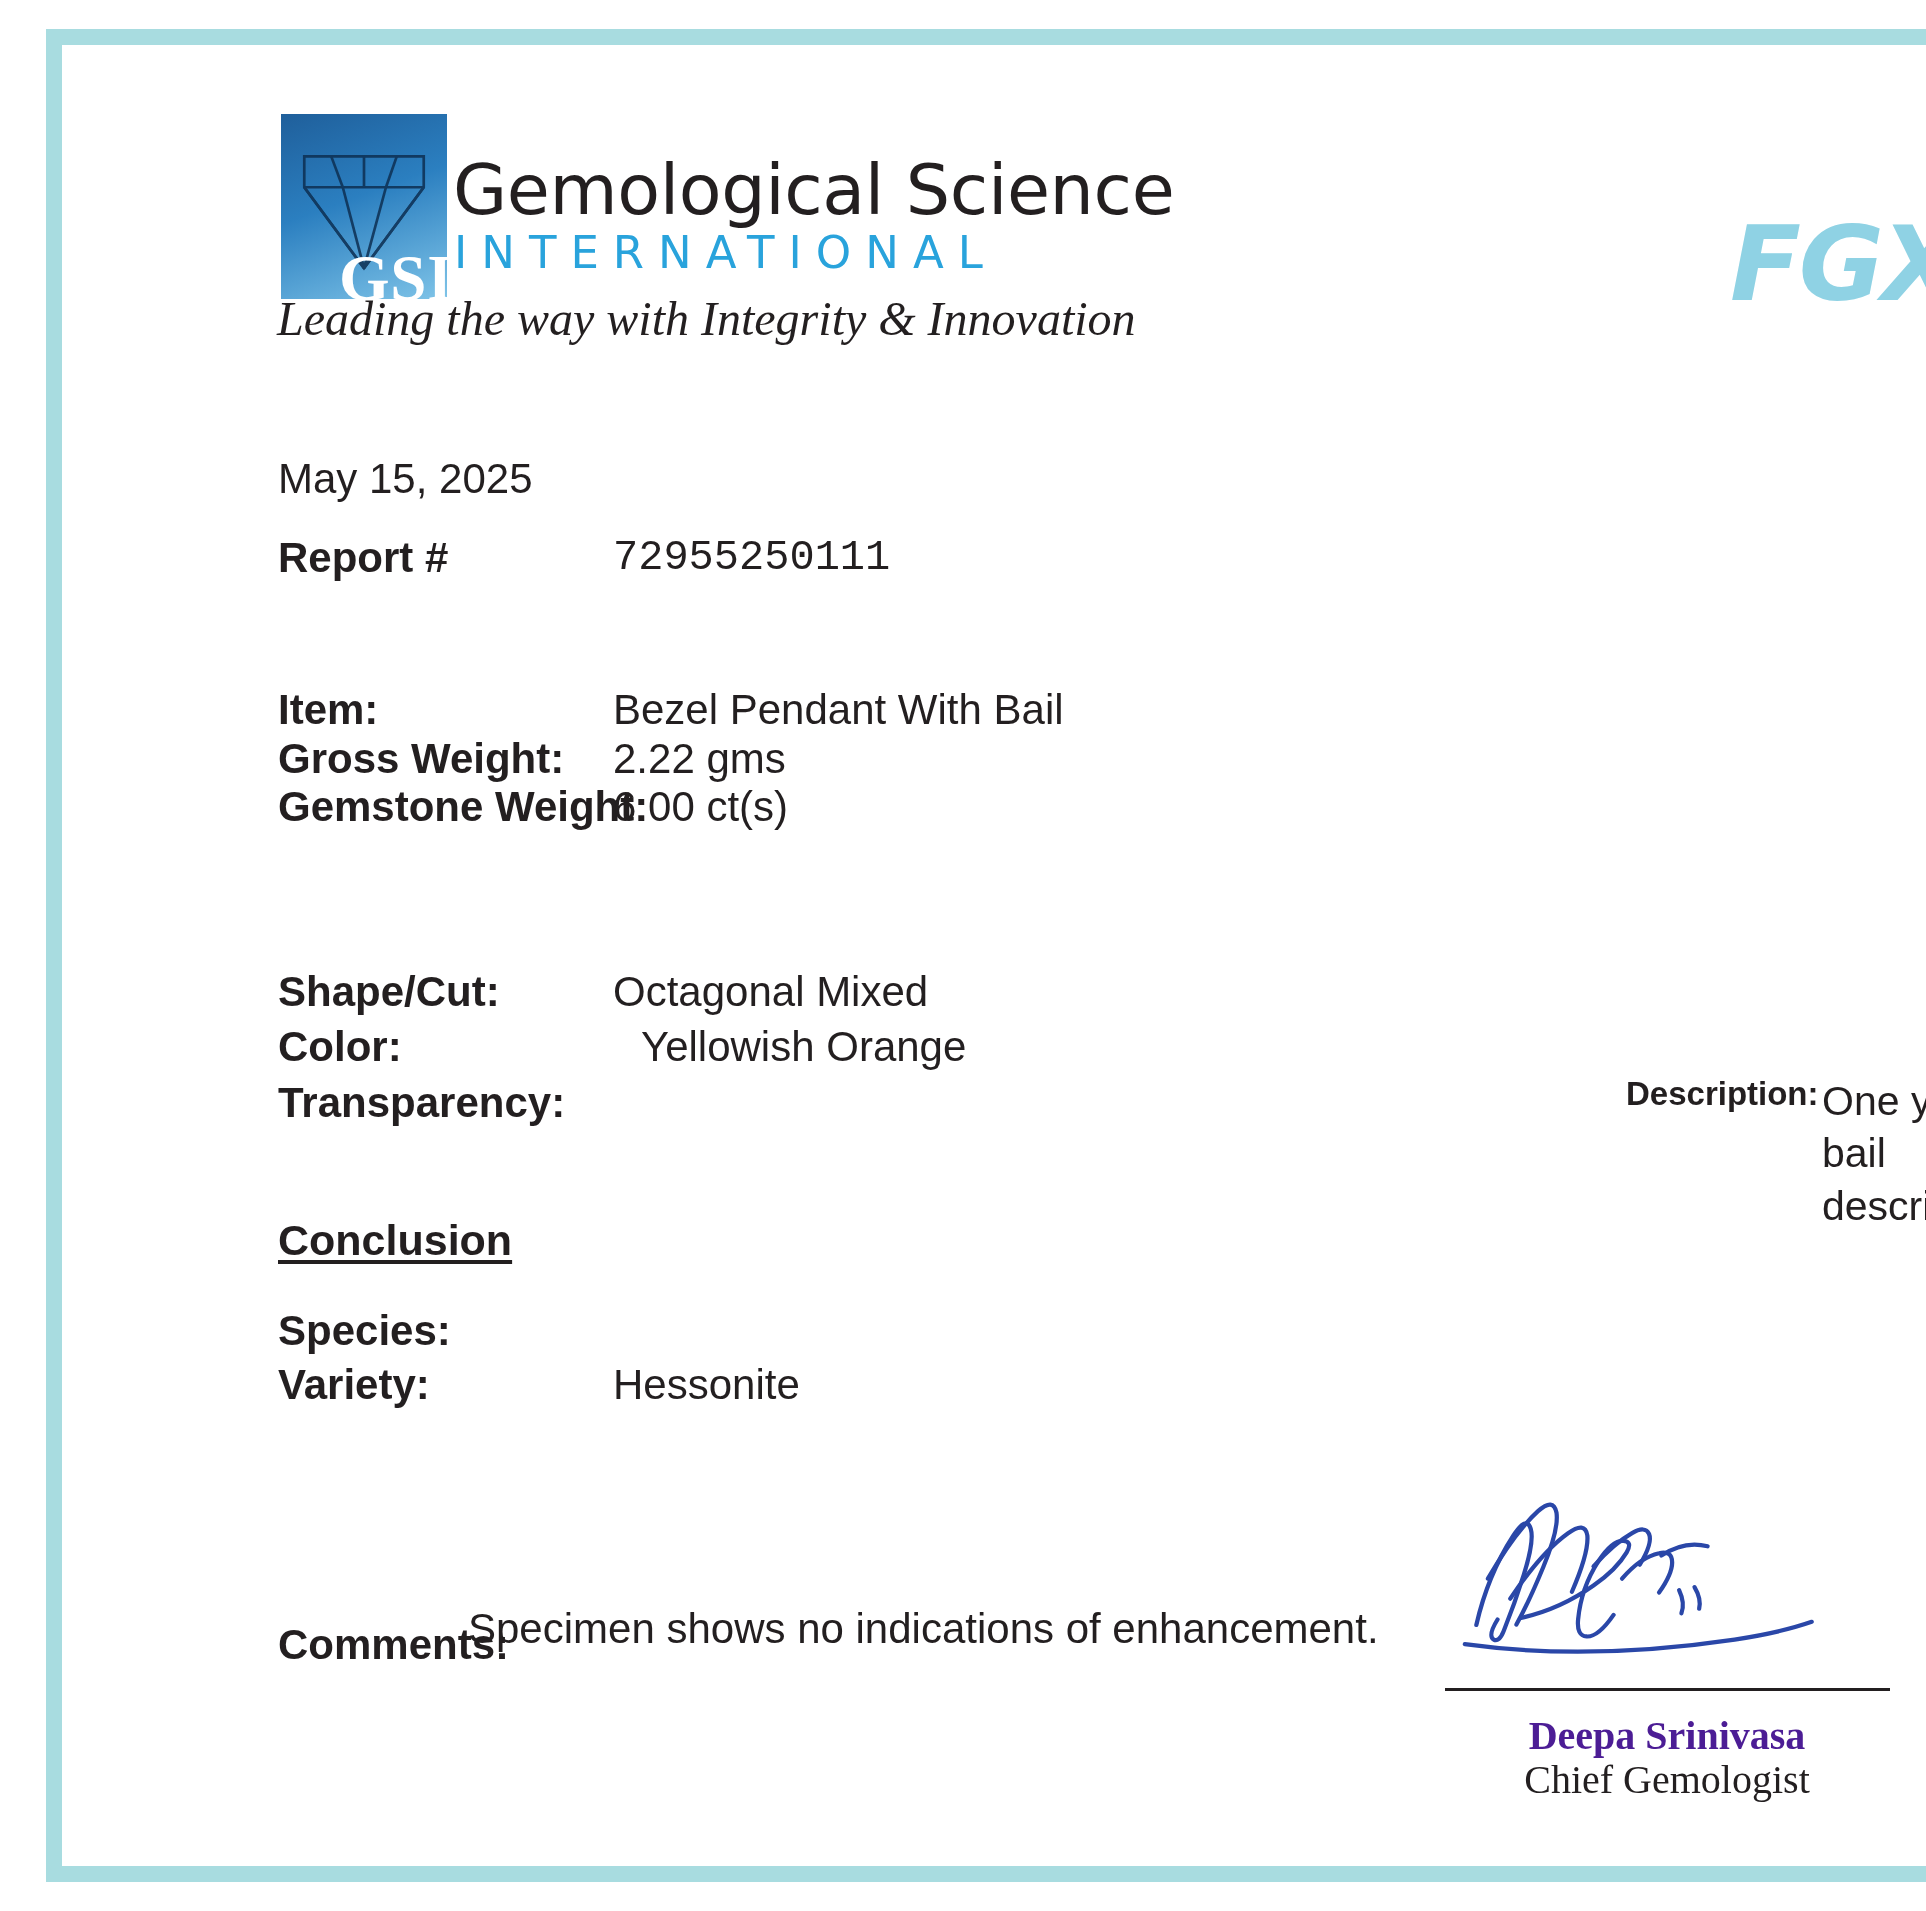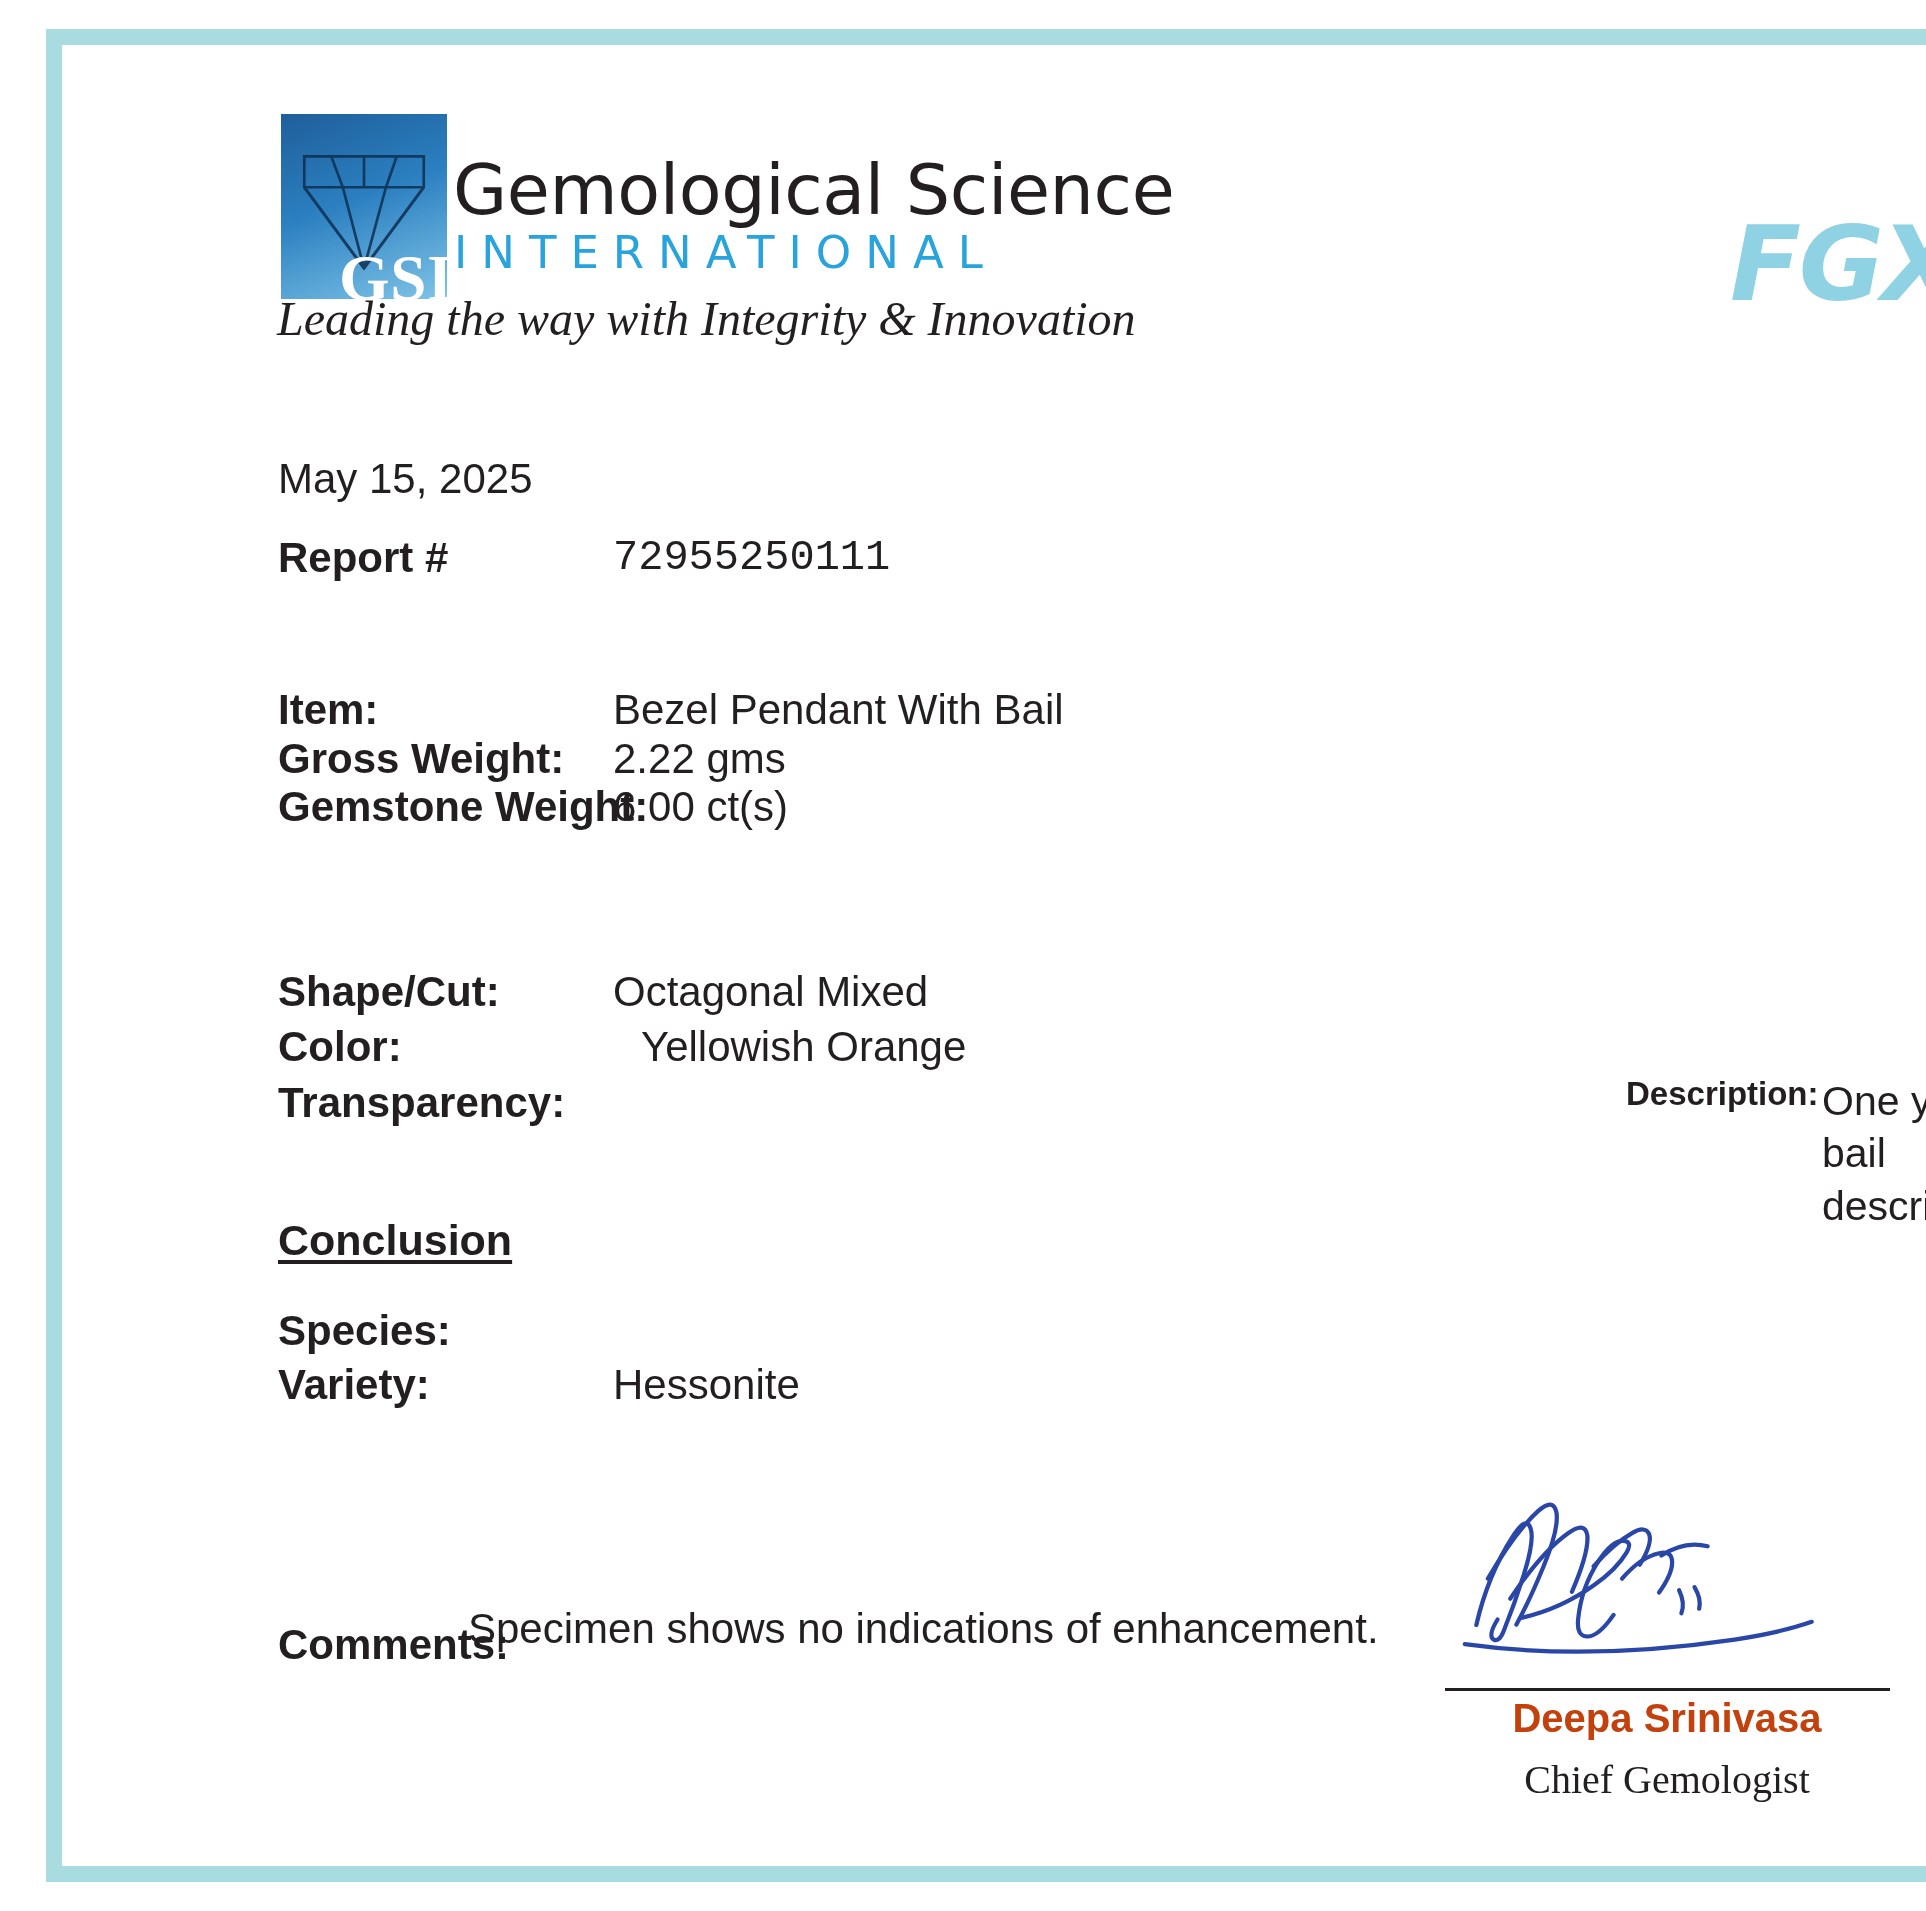--- a/index.html
+++ b/index.html
@@ -174,27 +174,27 @@
   }
   .sig-svg { position: absolute; left: 0; top: 0; }
   .sig-line {
     position: absolute;
     left: 15.4px; top: 225px;
     width: 445px; height: 2.7px;
     background: #231f20;
   }
   .sig-name {
     position: absolute;
-    left: 0; top: 233px;
+    left: 0; top: 249px;
     width: 474px;
     text-align: center;
-    font-family: Liberation Sans, sans-serif;
+    font-family: Liberation Serif, serif;
     font-weight: bold;
     font-size: 40px;
-    color: #c2410c;
+    color: #4c1d95;
   }
   .sig-role {
     position: absolute;
     left: 0; top: 293px;
     width: 474px;
     text-align: center;
     font-family: "Liberation Serif", serif;
     font-size: 40px;
     color: #231f20;
   }

